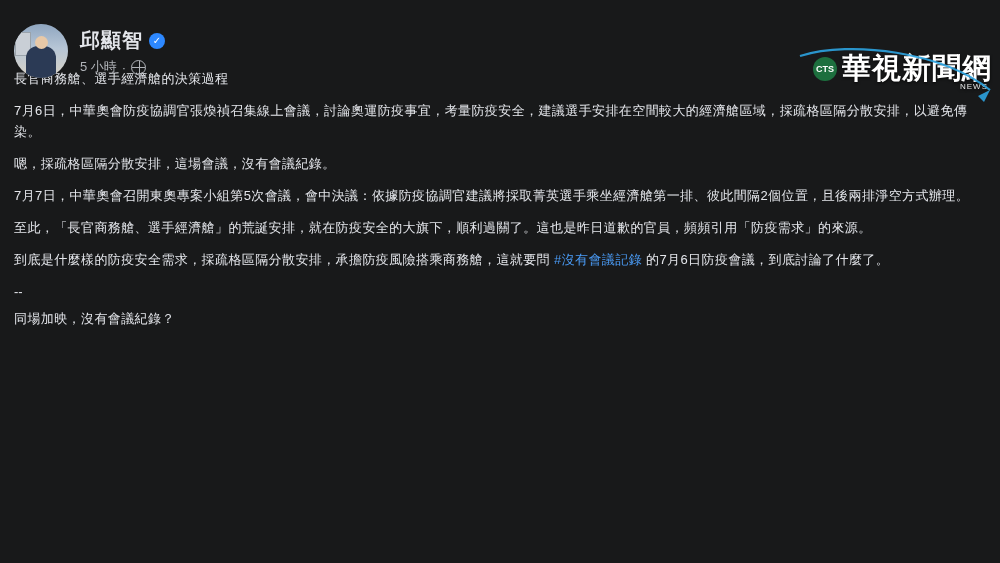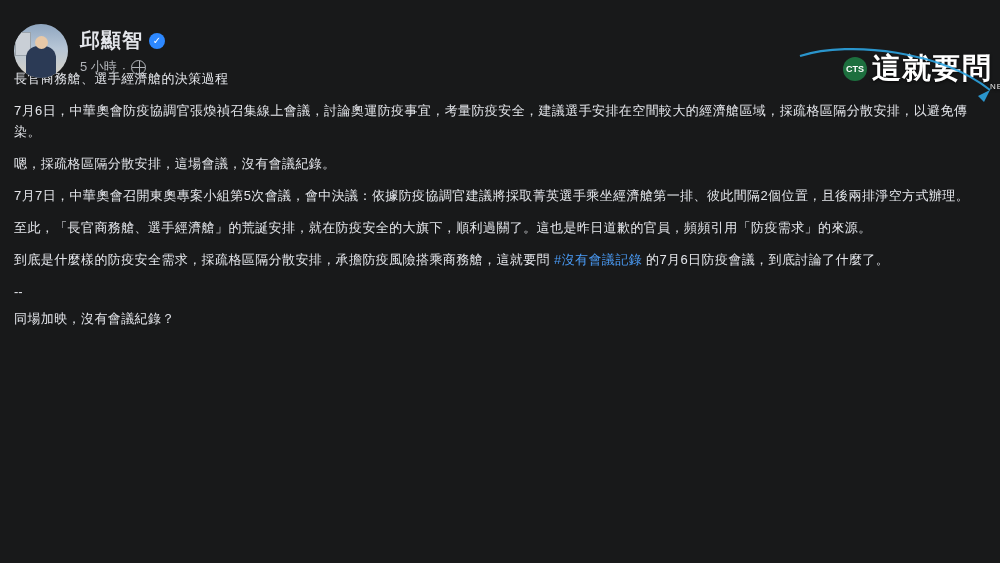--- a/index.html
+++ b/index.html
@@ -231,20 +231,20 @@
   <p>至此，「長官商務艙、選手經濟艙」的荒誕安排，就在防疫安全的大旗下，順利過關了。這也是昨日道歉的官員，頻頻引用「防疫需求」的來源。</p>
   <p><span>到底是什麼樣的防疫安全需求，採疏格區隔分散安排，承擔防疫風險搭乘商務艙，這就要問 </span><span class="link">#沒有會議記錄</span><span> 的7月6日防疫會議，到底討論了什麼了。</span></p>
   <p class="dashes tight">--</p>
   <p>同場加映，沒有會議紀錄？</p>
 
 </div>
 
 <div class="watermark">
   <div class="wm-logo">CTS</div>
   <div class="wm-text">
-    <span>這就要問</span>
+    <span>華視新聞網</span>
     <span class="wm-sub">NEWS</span>
   </div>
   <svg class="wm-swoosh" viewBox="0 0 200 60">
     <path d="M8 10 C 60 -6, 150 6, 198 44" stroke="#2ca3e0" stroke-width="2.2" fill="none" opacity="0.9"></path>
     <path d="M186 50 L198 44 L192 56 Z" fill="#2ca3e0" opacity="0.9"></path>
   </svg>
 </div>
 
 </body></html>

